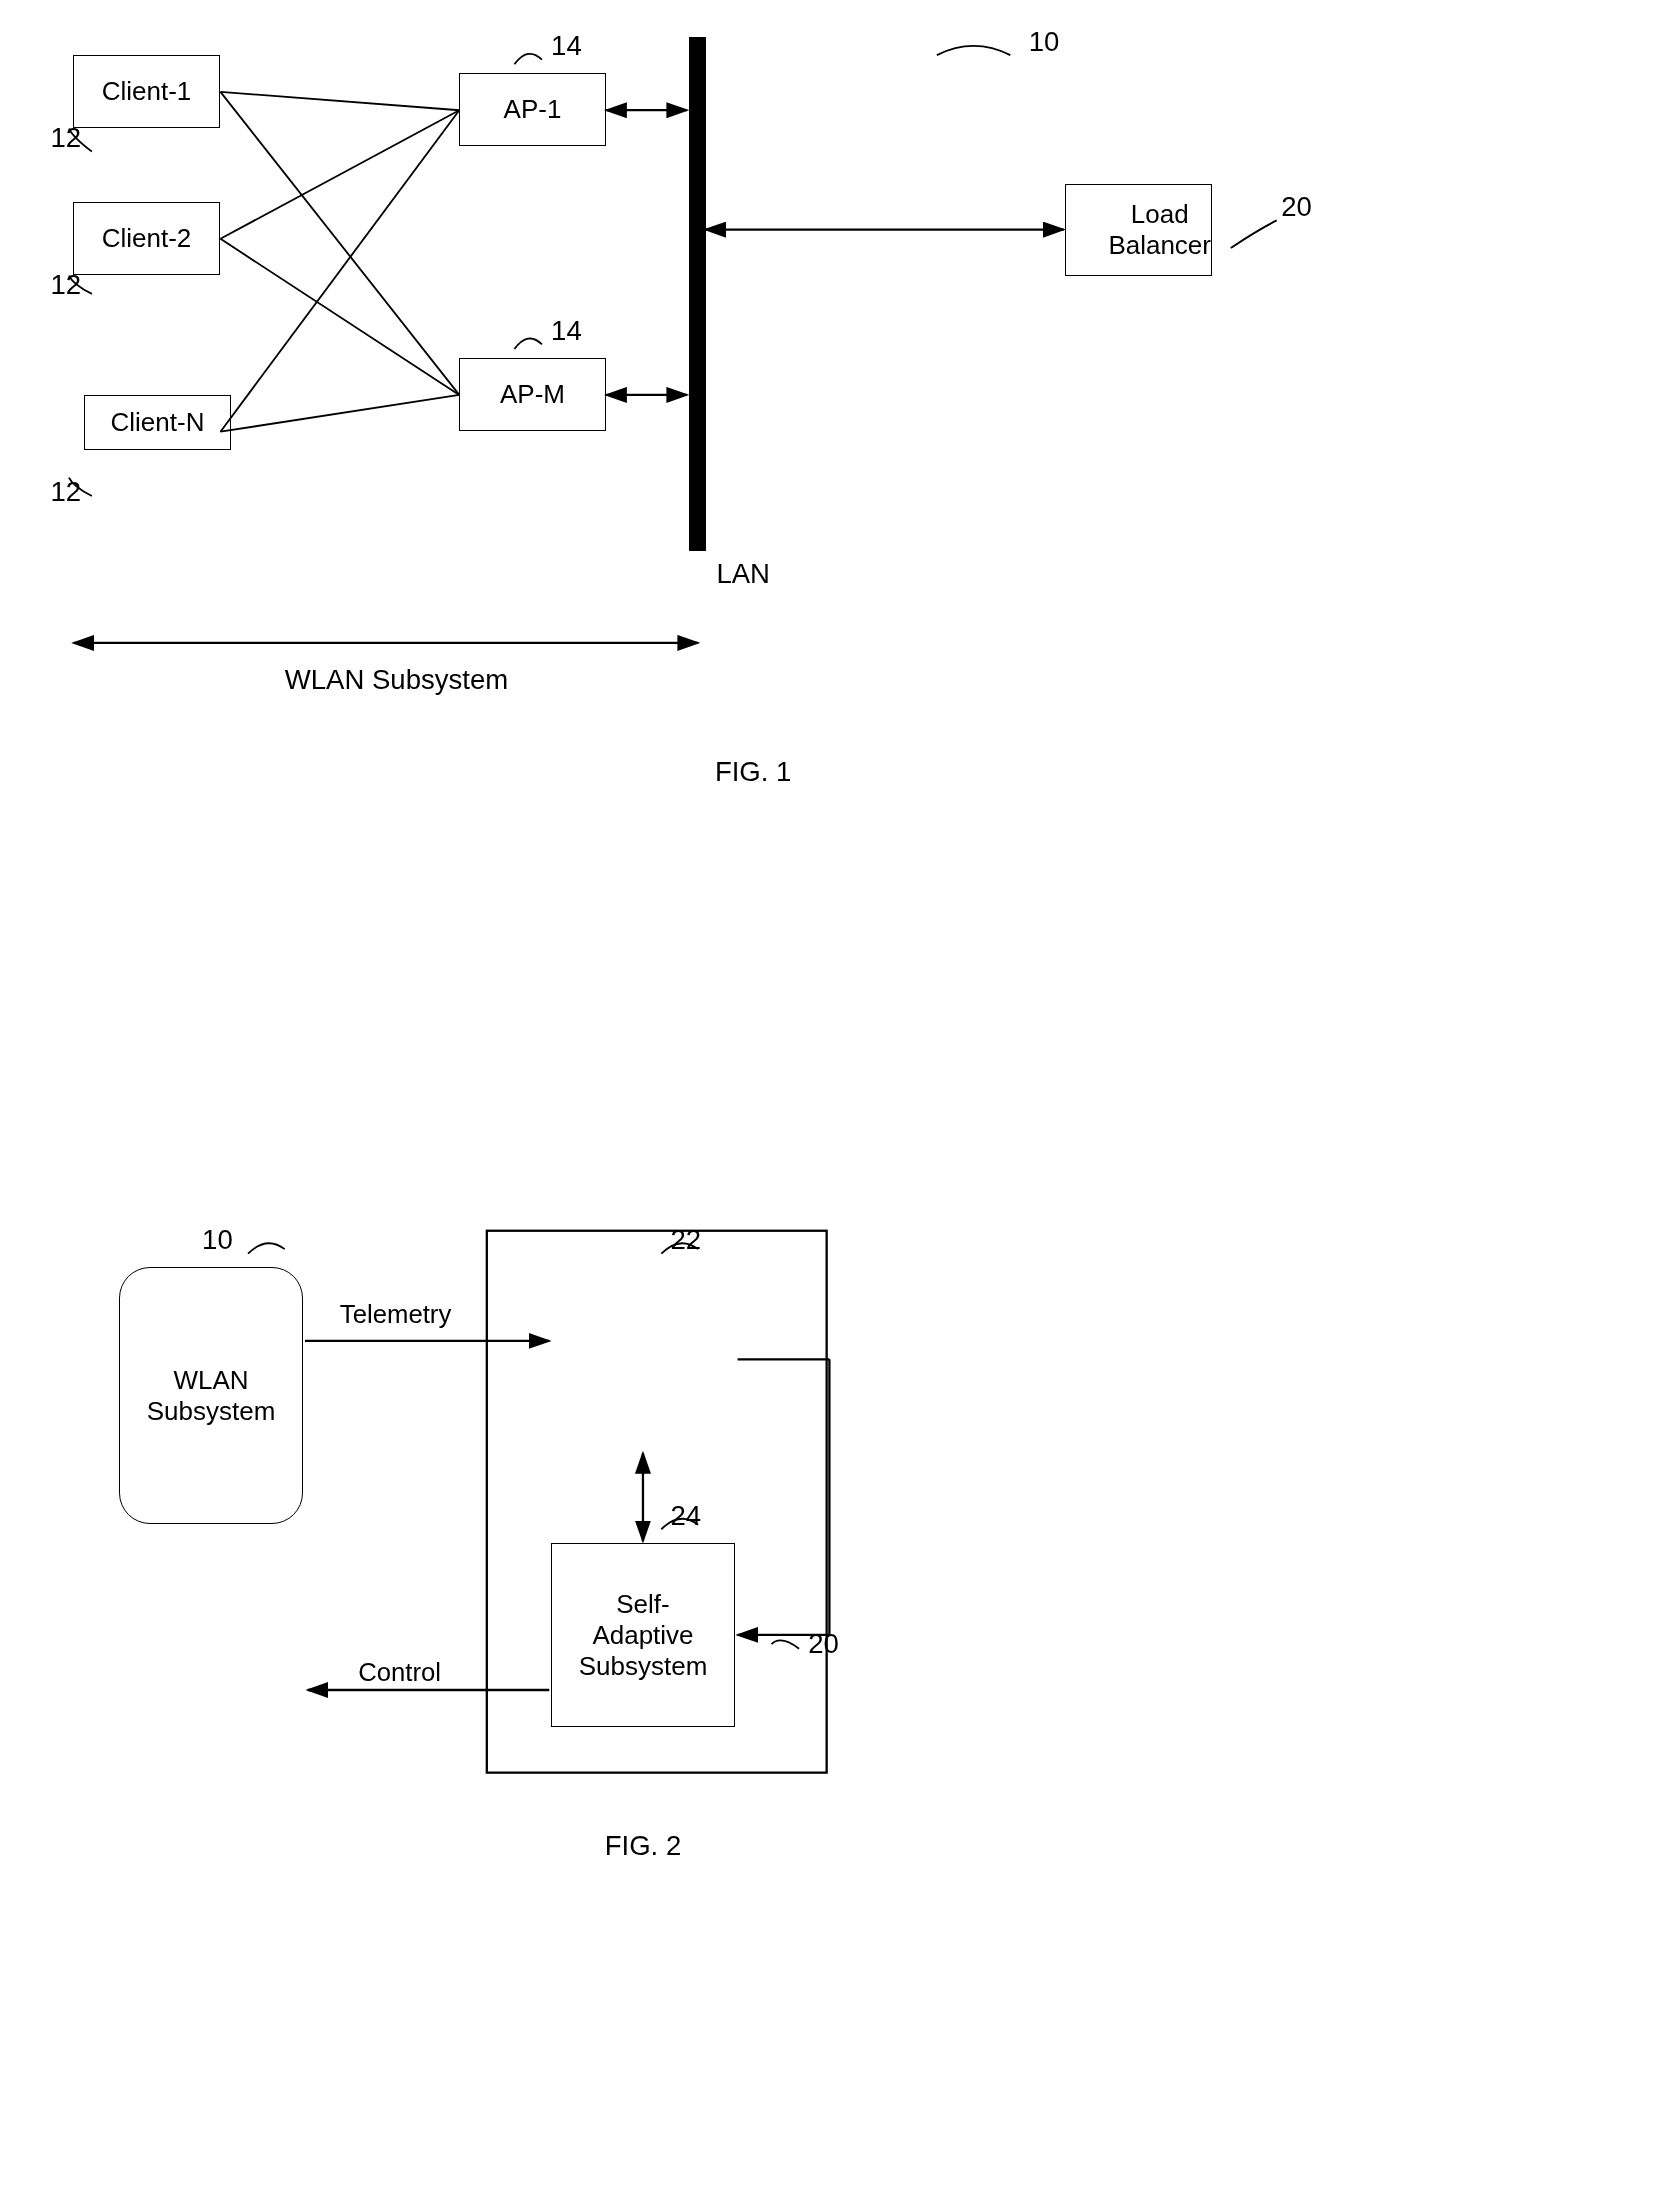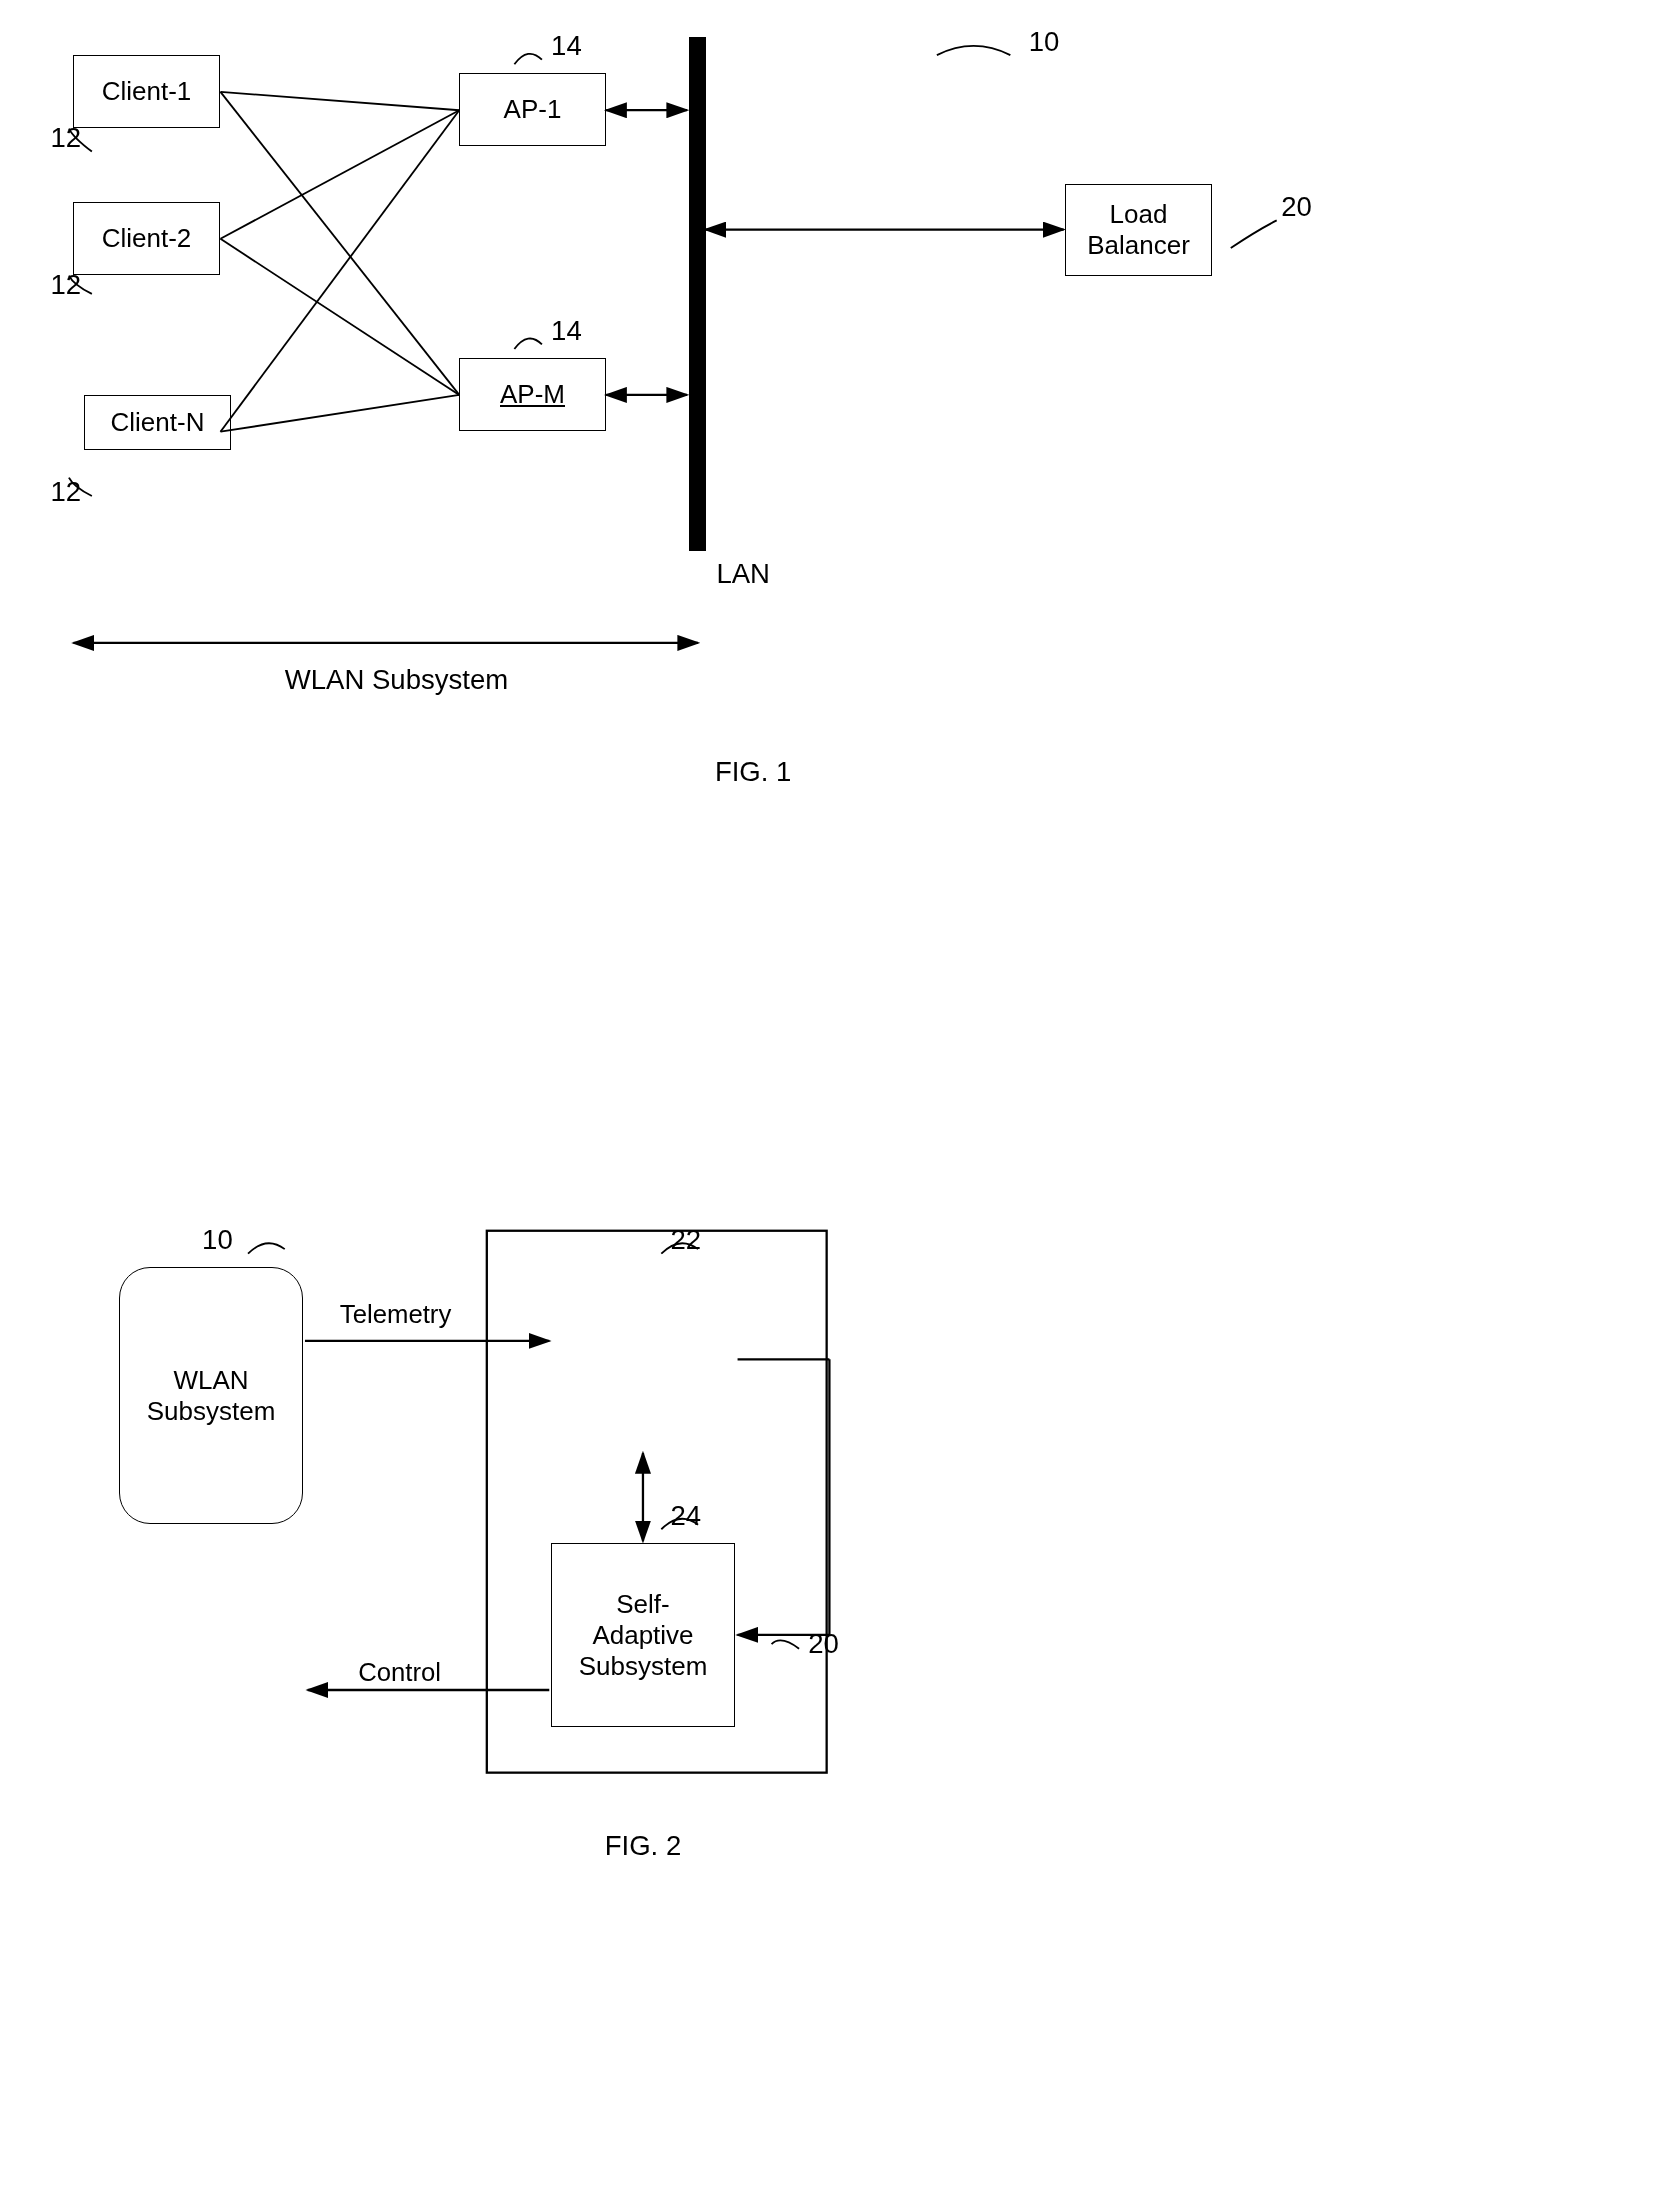--- a/index.html
+++ b/index.html
@@ -30,22 +30,22 @@
       text-align: center;
       font-size: 26px;
       font-weight: normal;
     }
 
     
     #client1 { left: 73px; top: 55px; width: 147px; height: 73px; }
     #client2 { left: 73px; top: 202px; width: 147px; height: 73px; }
     #clientN { left: 84px; top: 395px; width: 147px; height: 55px; }
     #ap1 { left: 459px; top: 73px; width: 147px; height: 73px; }
-    #apM { left: 459px; top: 358px; width: 147px; height: 73px; text-decoration: underline; }
-    #loadBalancer { left: 1065px; top: 184px; width: 147px; height: 92px; }
+    #apM { left: 459px; top: 358px; width: 147px; height: 73px; }
+    #loadBalancer { left: 1065px; top: 184px; width: 147px; height: 92px; justify-content: flex-end; }
 
     
     #lan-bar {
       position: absolute;
       left: 689px;
       top: 37px;
       width: 16.5px;
       height: 514px;
       background: #000;
     }

